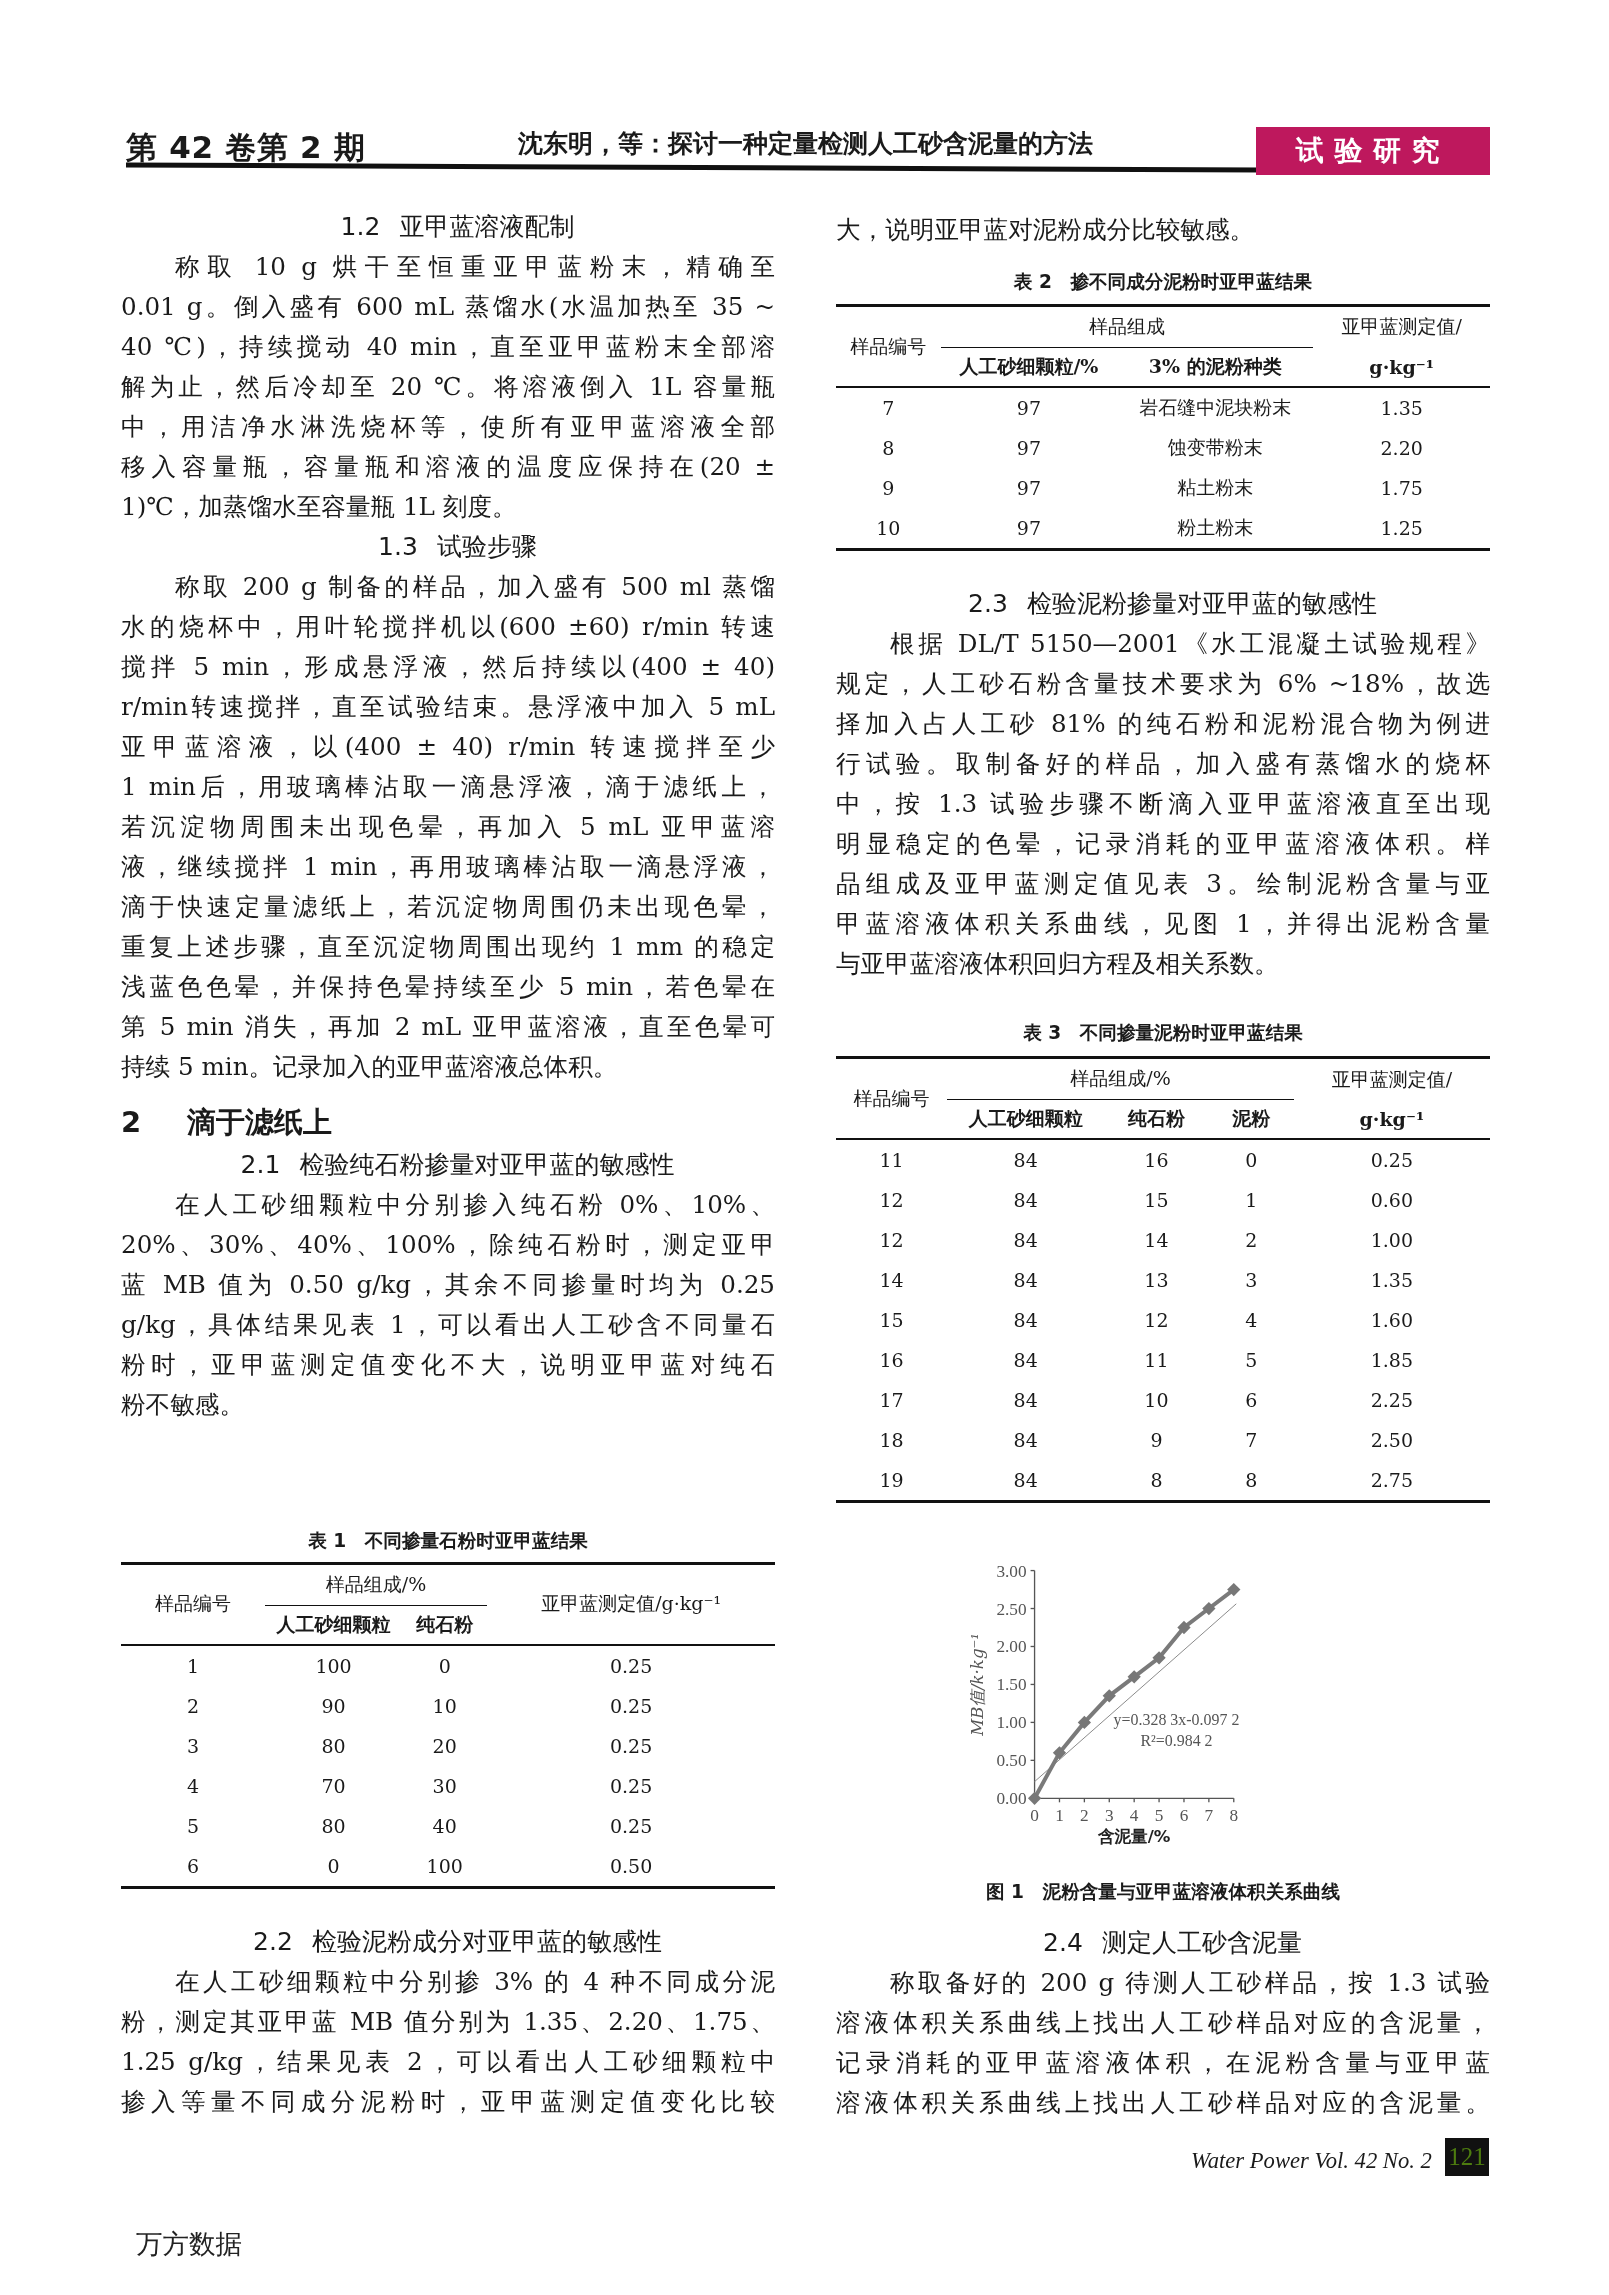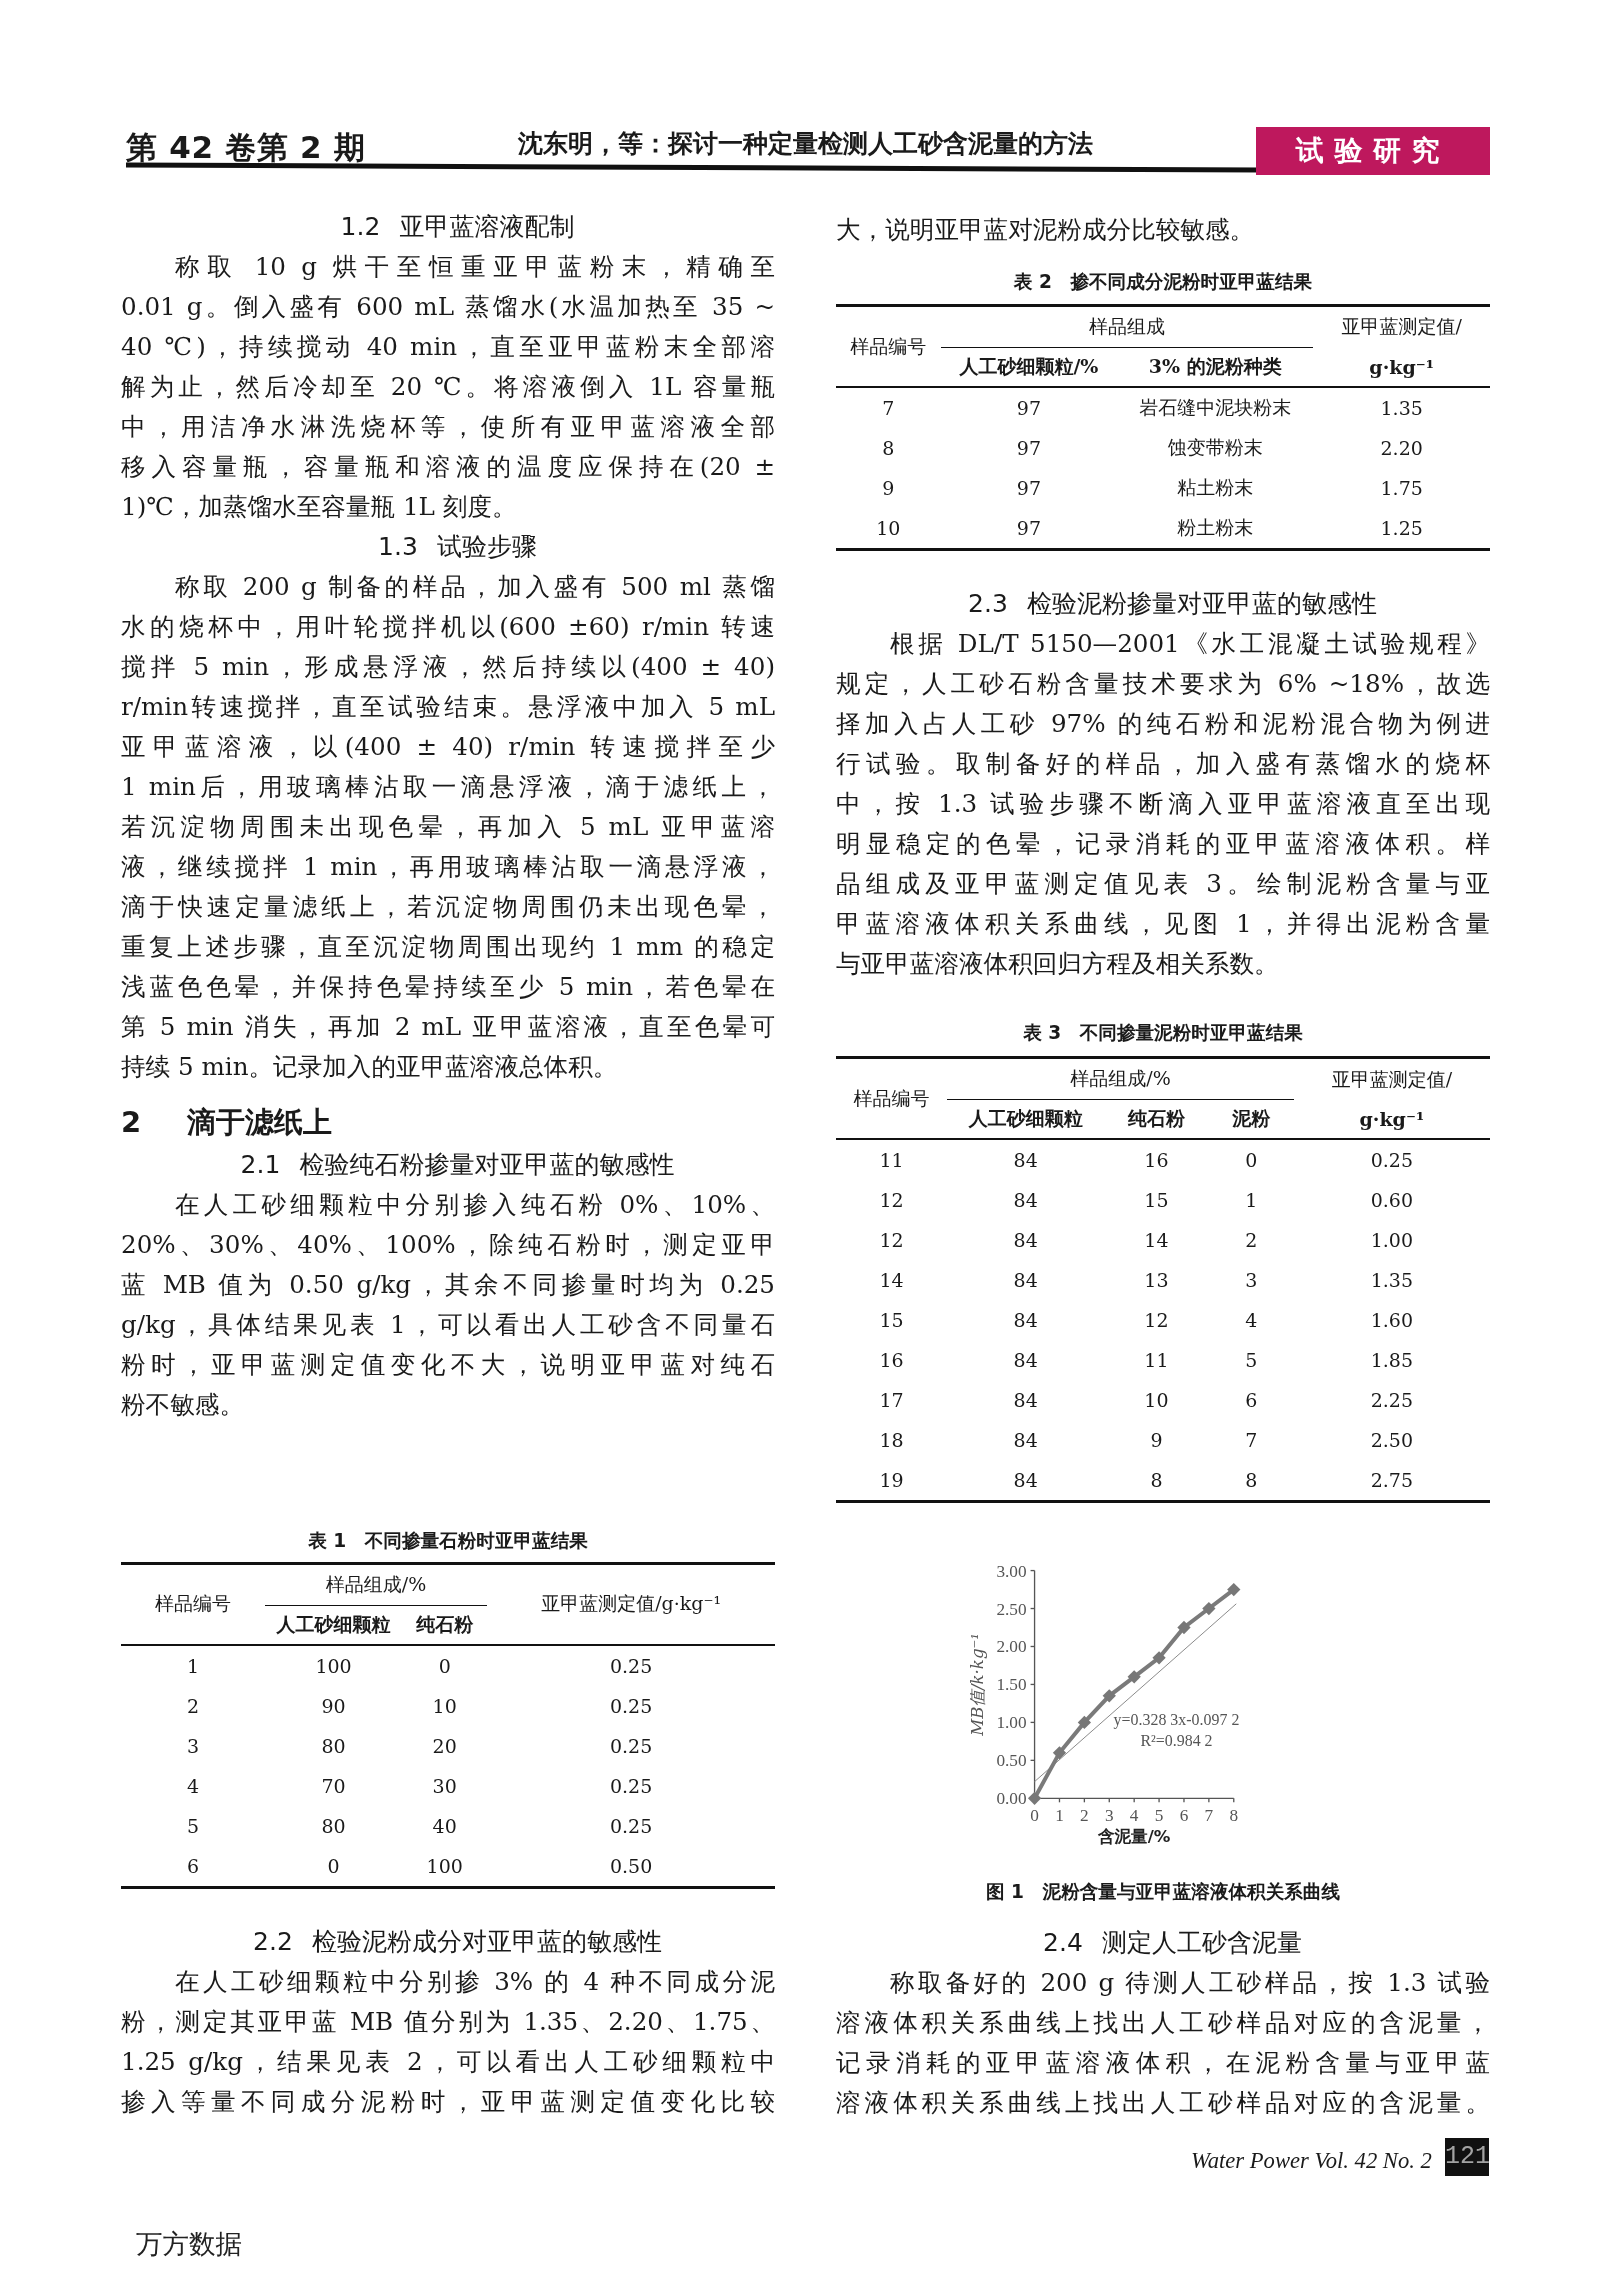--- a/index.html
+++ b/index.html
@@ -23,21 +23,21 @@
   table.t { border-collapse:collapse; width:100%; font-family:"DejaVu Serif", serif; font-size:19px; }
   table.t td, table.t th { text-align:center; font-weight:normal; padding:0; }
   table.t thead tr.r1 th { height:40px; }
   table.t thead tr.r2 th { height:38px;font-weight:bold; }
   table.t tbody td { height:40px; }
   .toprule { border-top:3.3px solid #111; }
   .midrule { border-bottom:2px solid #111; }
   .botrule { border-bottom:3.3px solid #111; }
   .subrule { border-bottom:1.3px solid #111; }
   .footer-j { left:1191px; top:2148px; font-family:"Liberation Serif", serif; font-style:italic; font-size:22.6px; }
-  .footer-p { left:1445px; top:2138px; width:44px; height:38px; background:#111; color:#a3a3a3; font-family:Liberation Mono, monospace; font-size:25px; text-align:center; line-height:38px; }
+  .footer-p { left:1445px; top:2138px; width:44px; height:38px; background:#111; color:#4d7c0f; font-family:Liberation Serif, serif; font-size:25px; text-align:center; line-height:38px; }
   .wanfang { left:136px; top:2226px; font-family:"DejaVu Serif", serif; font-size:26.5px; color:#222; }
   #chart text { font-family:"Liberation Serif", serif; fill:#555; }
 </style>
 </head>
 <body>
 
 <div class="abs hdr-left">第 42 卷第 2 期</div>
 <div class="abs hdr-title">沈东明，等：探讨一种定量检测人工砂含泥量的方法</div>
 <div class="abs hdr-rule"></div>
 <div class="abs hdr-box">试验研究</div>
@@ -193,21 +193,21 @@
         </tr>
       </tbody>
   </table>
 </div>
 
 <div class="col right" style="top:584px;">
   <div class="h2"><span class="num">2.3</span><span>检验泥粉掺量对亚甲蓝的敏感性</span></div>
   <div>
       <div class="line indent">根据 DL/T 5150—2001《水工混凝土试验规程》</div>
       <div class="line">规定，人工砂石粉含量技术要求为 6% ~18%，故选</div>
-      <div class="line">择加入占人工砂 97% 的纯石粉和泥粉混合物为例进</div>
+      <div class="line">择加入占人工砂 81% 的纯石粉和泥粉混合物为例进</div>
       <div class="line">行试验。取制备好的样品，加入盛有蒸馏水的烧杯</div>
       <div class="line">中，按 1.3 试验步骤不断滴入亚甲蓝溶液直至出现</div>
       <div class="line">明显稳定的色晕，记录消耗的亚甲蓝溶液体积。样</div>
       <div class="line">品组成及亚甲蓝测定值见表 3。绘制泥粉含量与亚</div>
       <div class="line">甲蓝溶液体积关系曲线，见图 1，并得出泥粉含量</div>
       <div class="line last">与亚甲蓝溶液体积回归方程及相关系数。</div>
     </div>
 </div>
 
 <div class="col right" style="top:1018px;">

